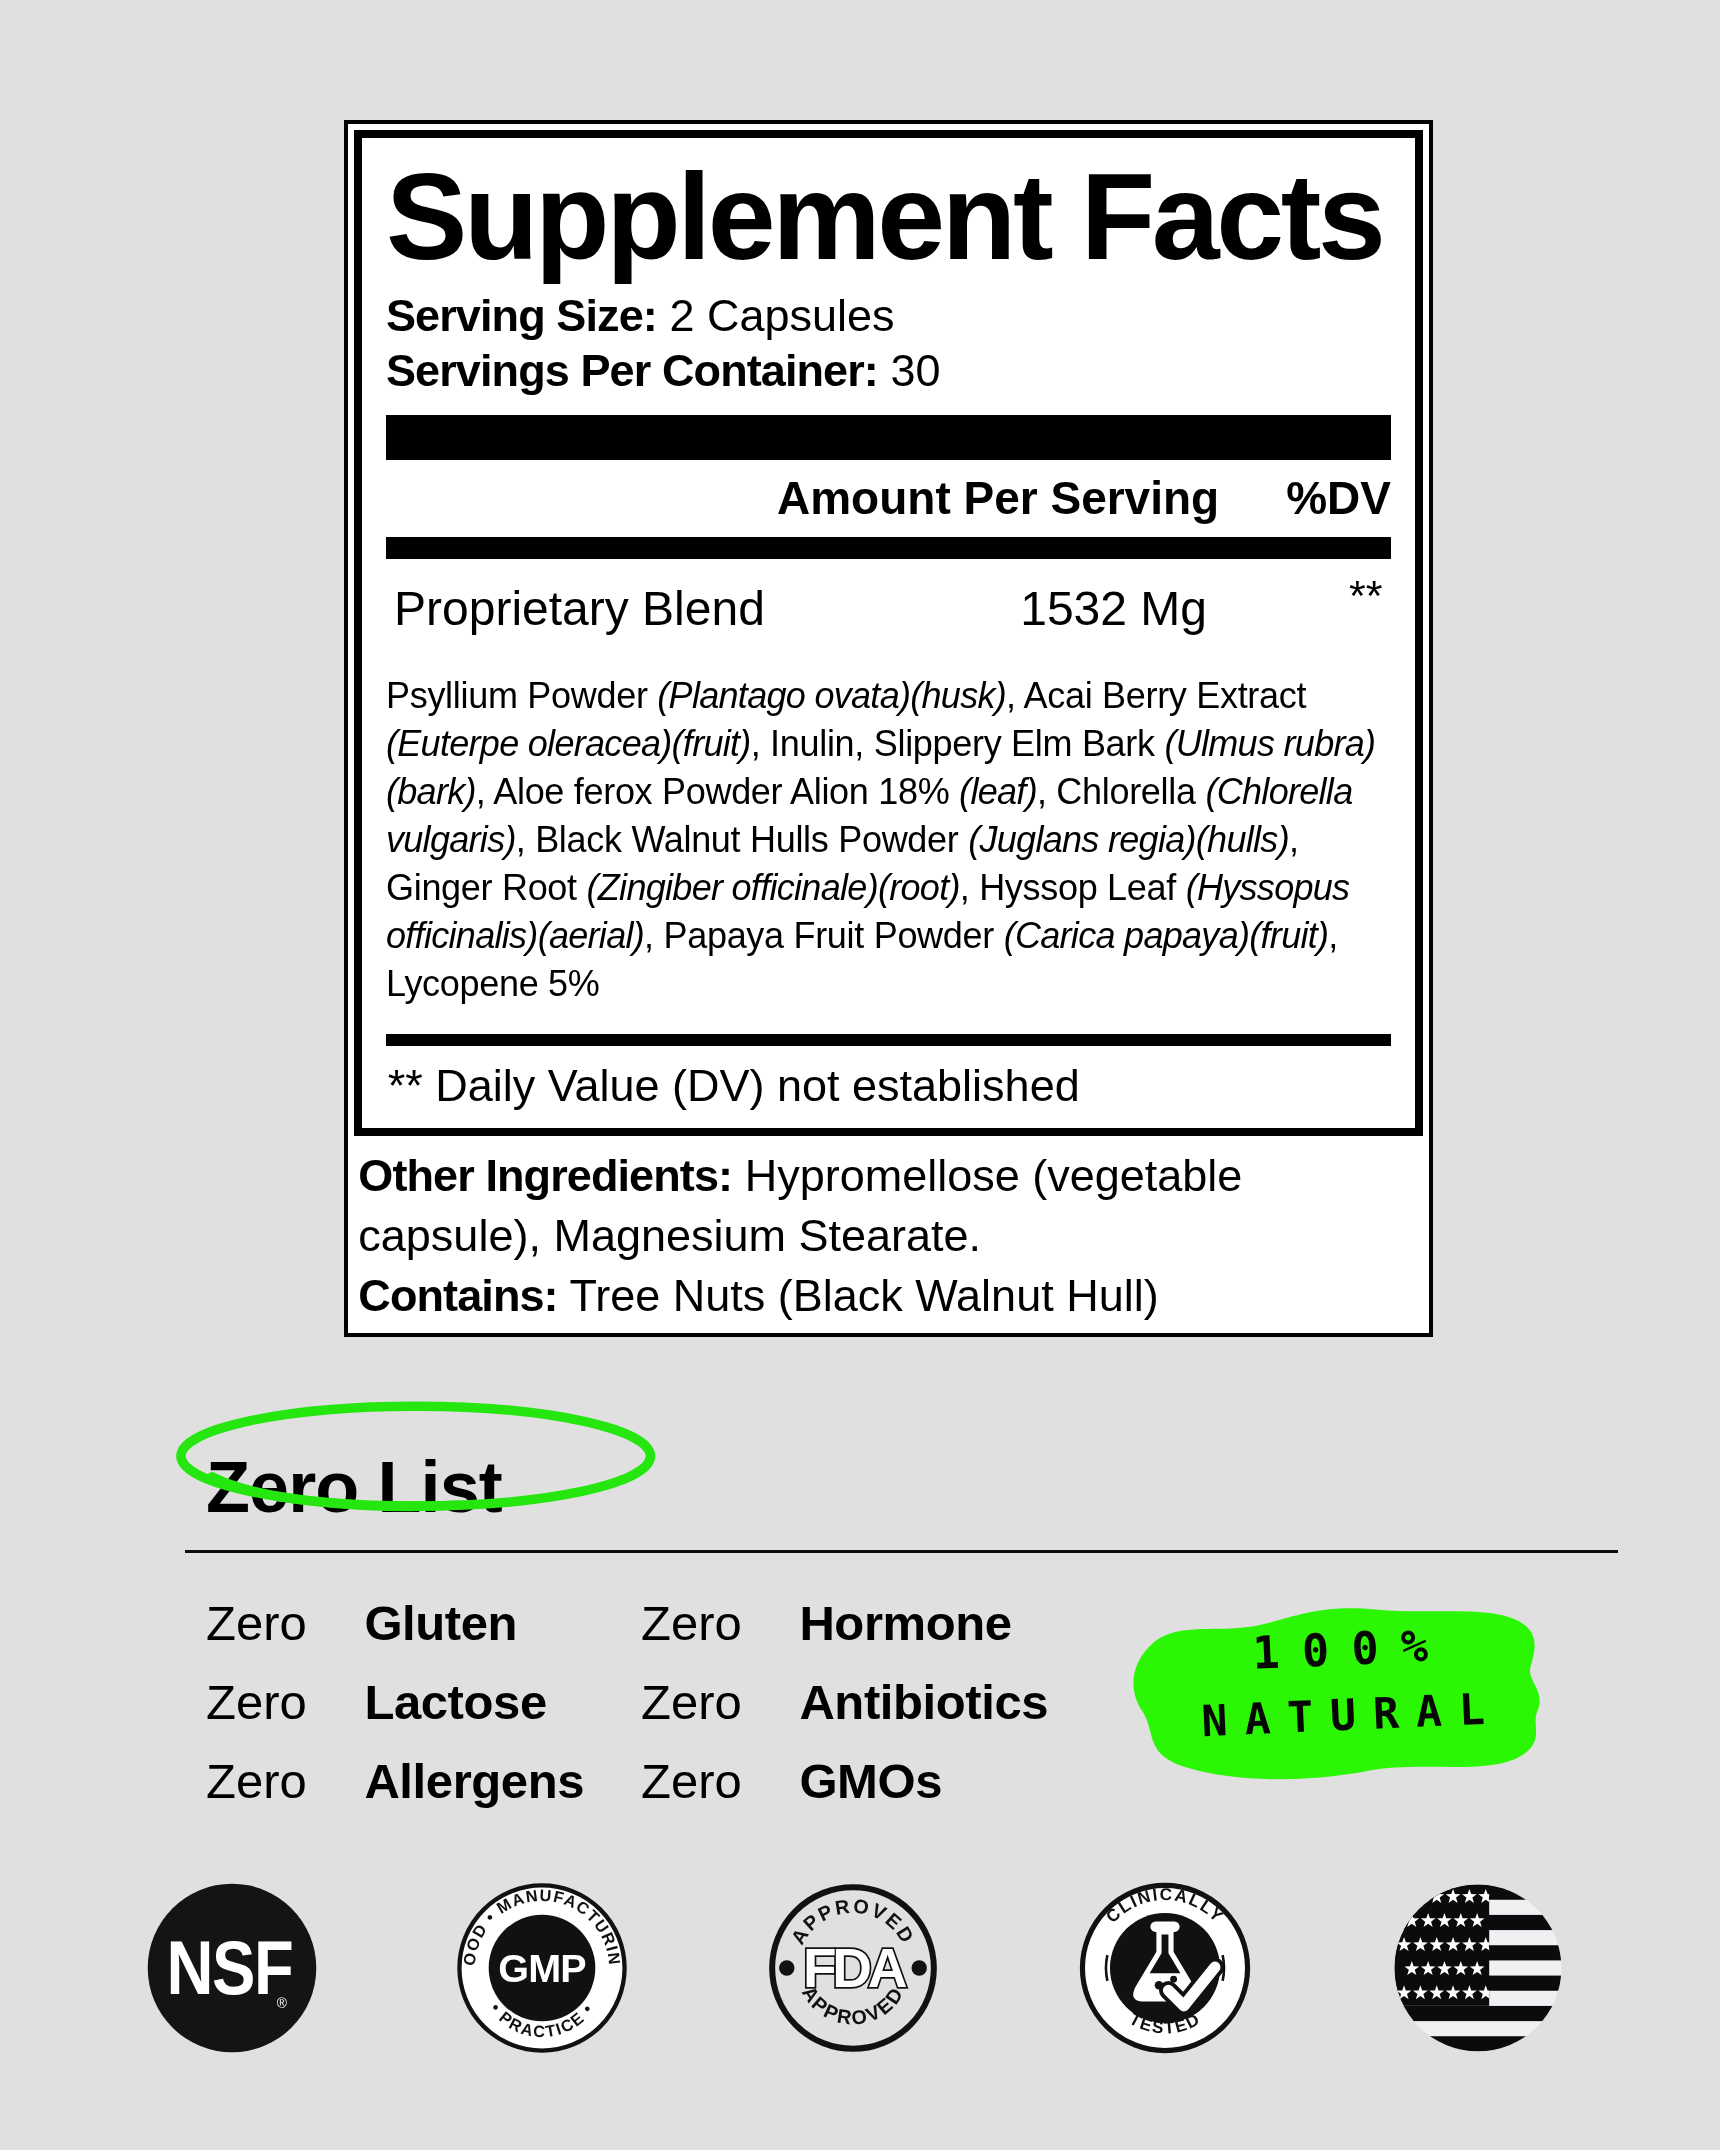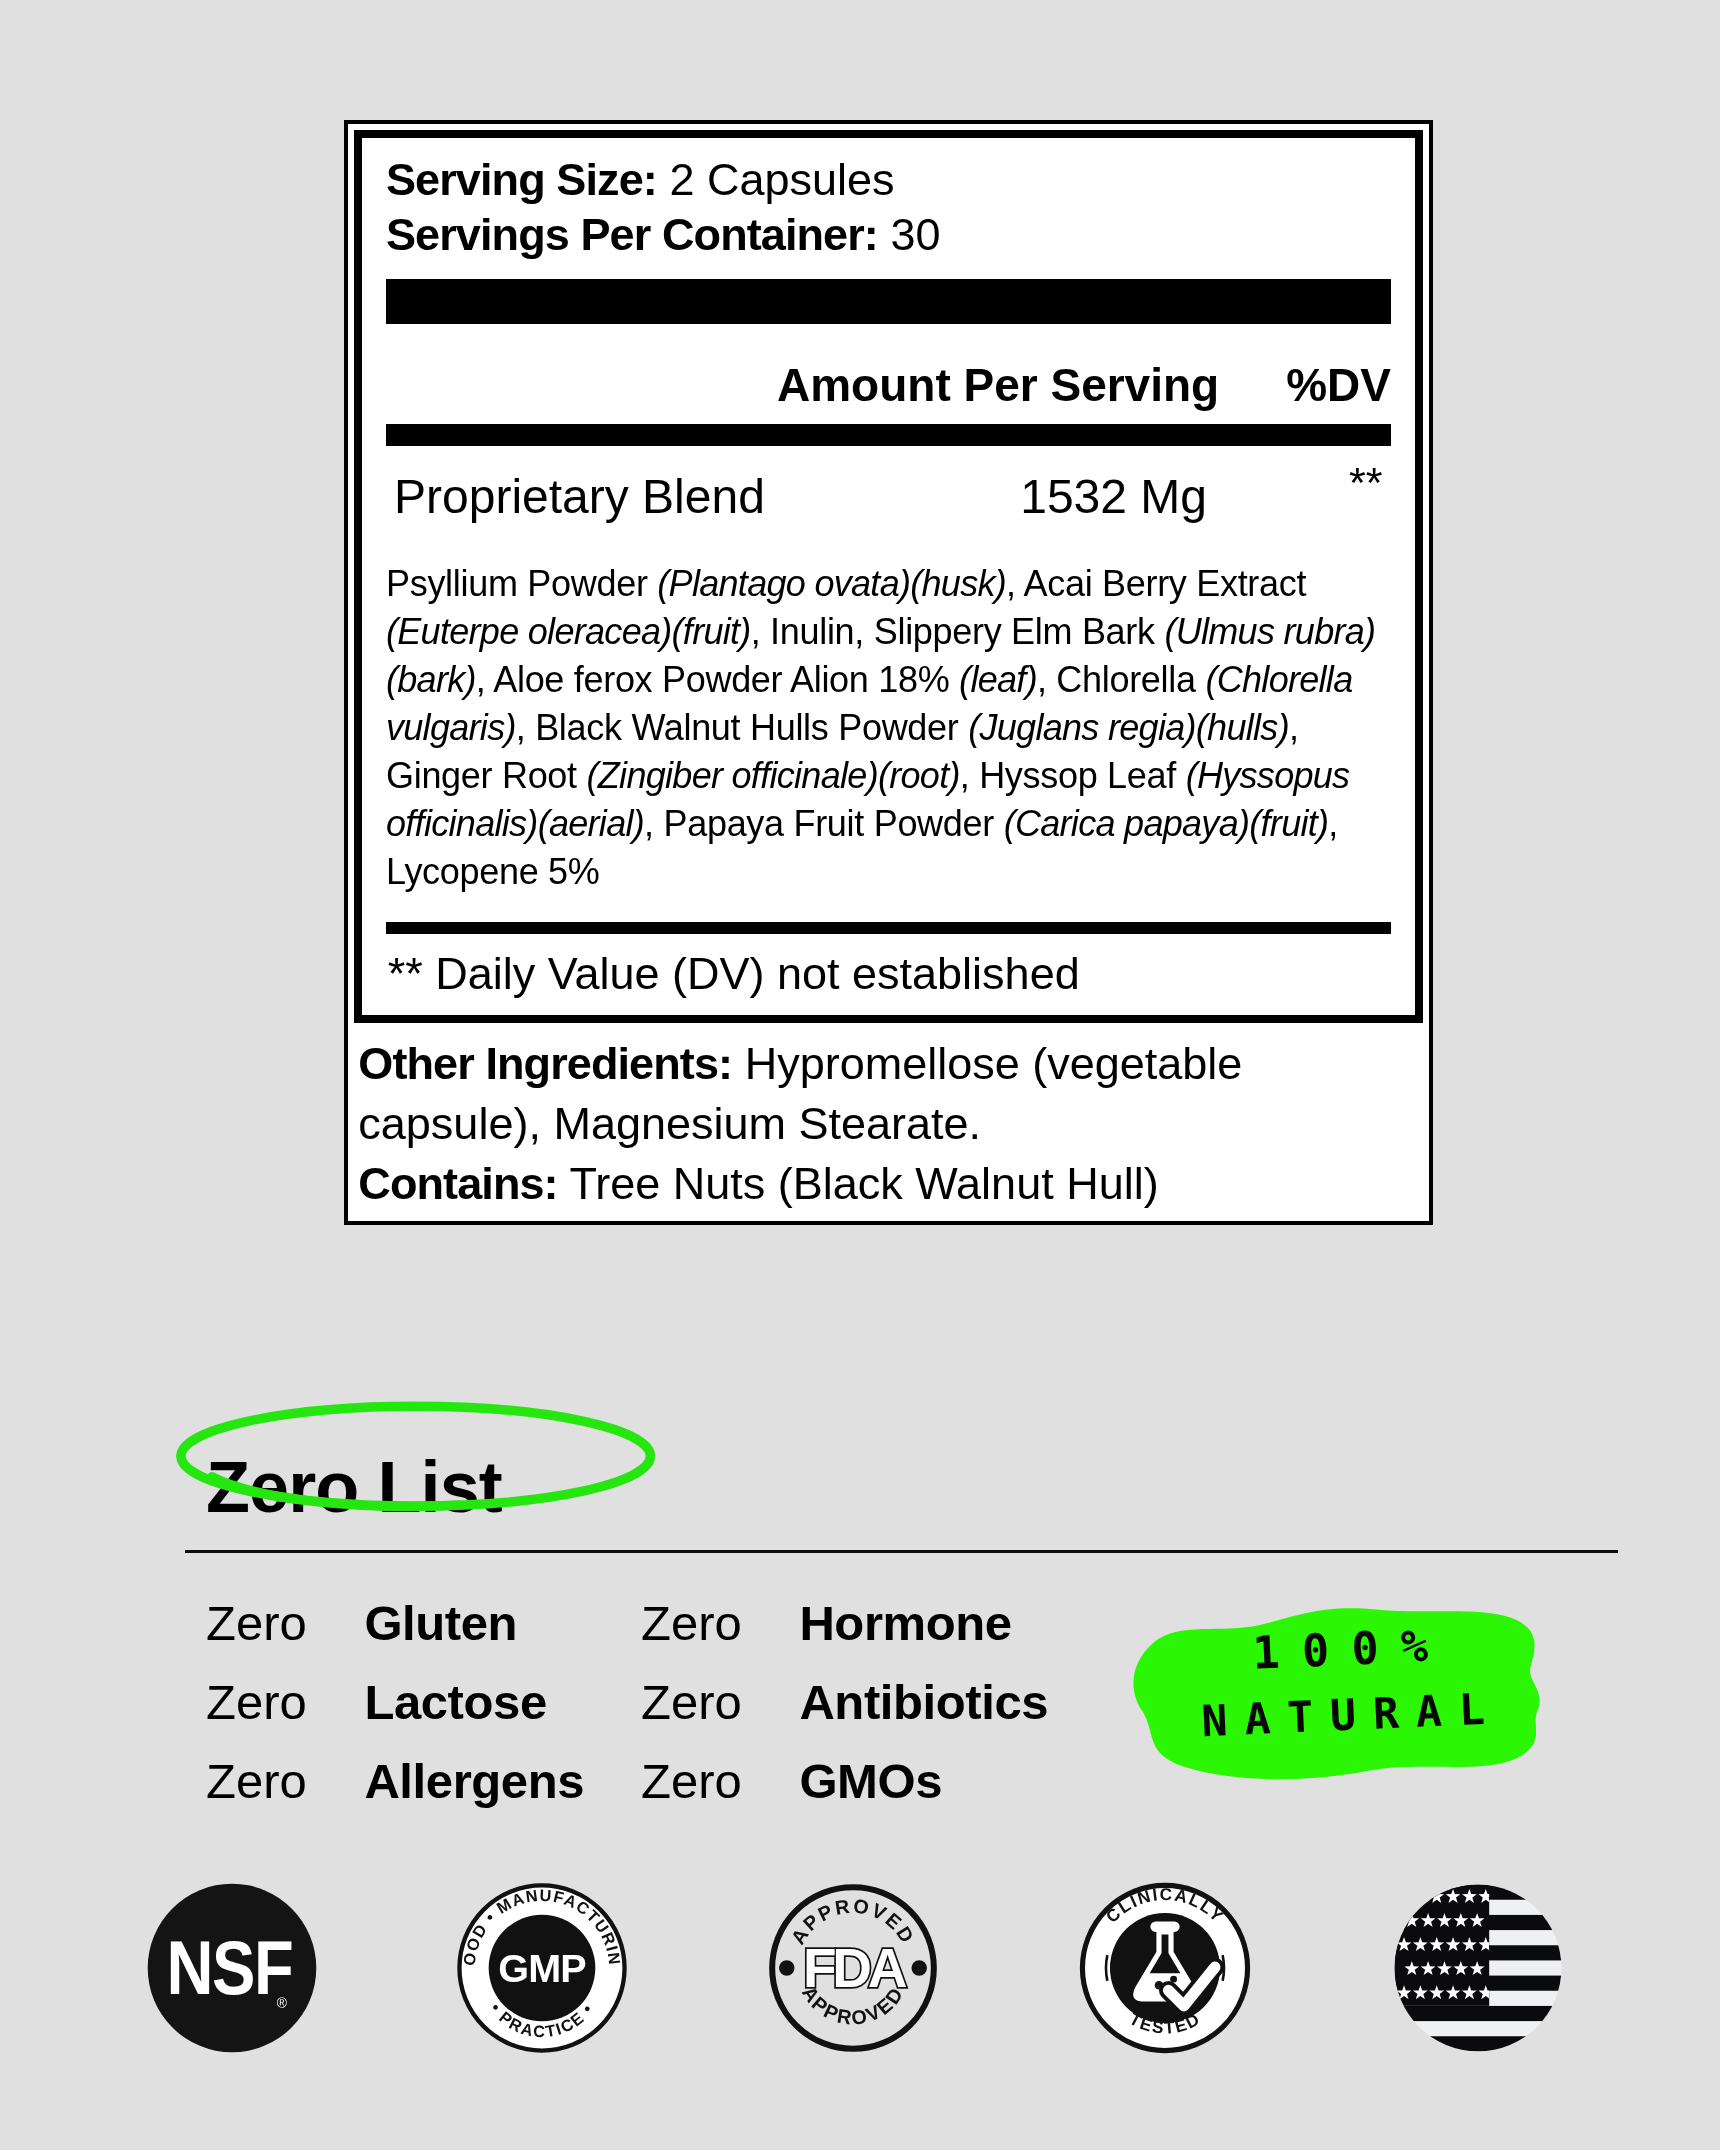--- a/index.html
+++ b/index.html
@@ -11,21 +11,21 @@
   .panel{position:absolute;left:344px;top:120px;width:1089px;background:#fff;border:4.3px solid #000;}
   .facts{margin:6px 6px 0 6px;border:8.6px solid #000;padding:13.8px 24px 0 24px;}
   .facts-title{font-weight:bold;font-size:122px;line-height:1.02;letter-spacing:-3.4px;margin:3.4px 0 8.6px 0;}
   .serv-line{font-size:45px;line-height:55px;}
   .serv-line b{letter-spacing:-0.9px;}
   .bar{background:#000;width:100%;}
   .bar1{height:45px;margin-top:17px;}
   .bar2{height:22.4px;}
   .bar3{height:12px;}
   .hdr-row{display:flex;justify-content:flex-end;align-items:baseline;gap:67px;
-           font-weight:bold;font-size:46px;padding:10.3px 0 12px 0;margin-top:24px;}
+           font-weight:bold;font-size:46px;padding:10.3px 0 12px 0;}
   .blend-row{position:relative;font-size:48px;padding:22.4px 0 5.2px 0;margin-left:8px;}
   .blend-amount{position:absolute;right:184px;top:22.4px;}
   .blend-dv{position:absolute;right:8.6px;top:12px;font-size:43px;}
   .ingredients{font-size:36px;line-height:48px;margin:31px 0 26px 0;letter-spacing:-0.3px;}
   .ingredients .it{font-style:italic;letter-spacing:-0.7px;}
   .footnote{font-size:45px;padding:13.8px 0 15.5px 1.7px;}
   .other{padding:10.3px 20.6px 6.9px 10.3px;font-size:45px;line-height:60px;}
   .other b{letter-spacing:-0.9px;}
 
   
@@ -51,20 +51,21 @@
   
   .badge{position:absolute;top:1882px;width:172px;height:172px;}
 </style>
 </head>
 <body>
 
 <div class="canvas">
 
   <div class="panel">
     <div class="facts">
+      <div class="facts-title">Supplement Facts</div>
       <div class="serv-line"><b>Serving Size:</b><span style="white-space:pre"> 2 Capsules</span></div>
       <div class="serv-line"><b>Servings Per Container:</b><span style="white-space:pre"> 30</span></div>
 
       <div class="bar bar1"></div>
 
       <div class="hdr-row">
         <span>Amount Per Serving</span>
         <span>%DV</span>
       </div>
 

